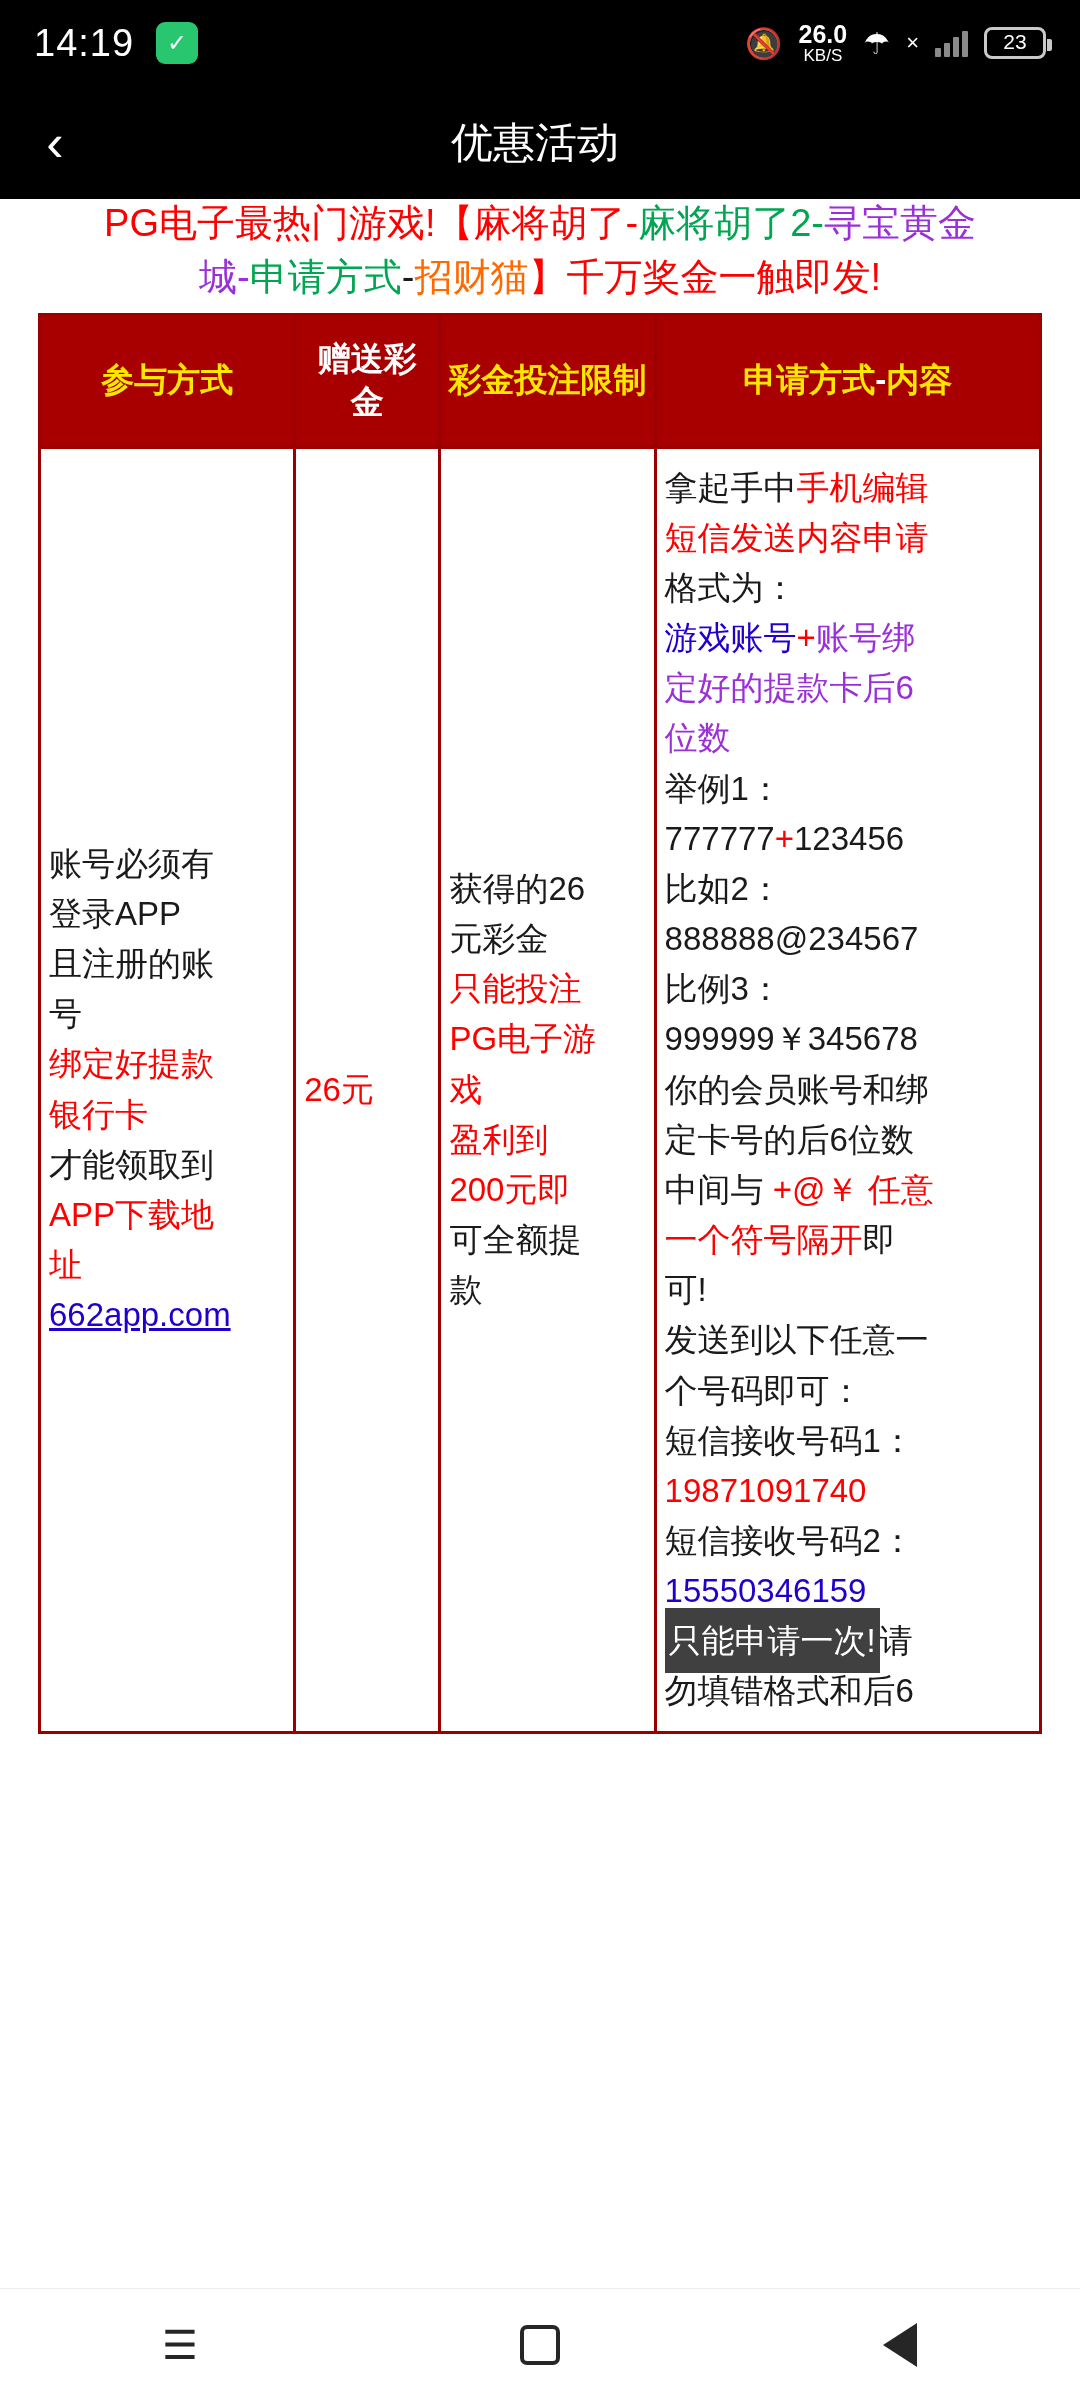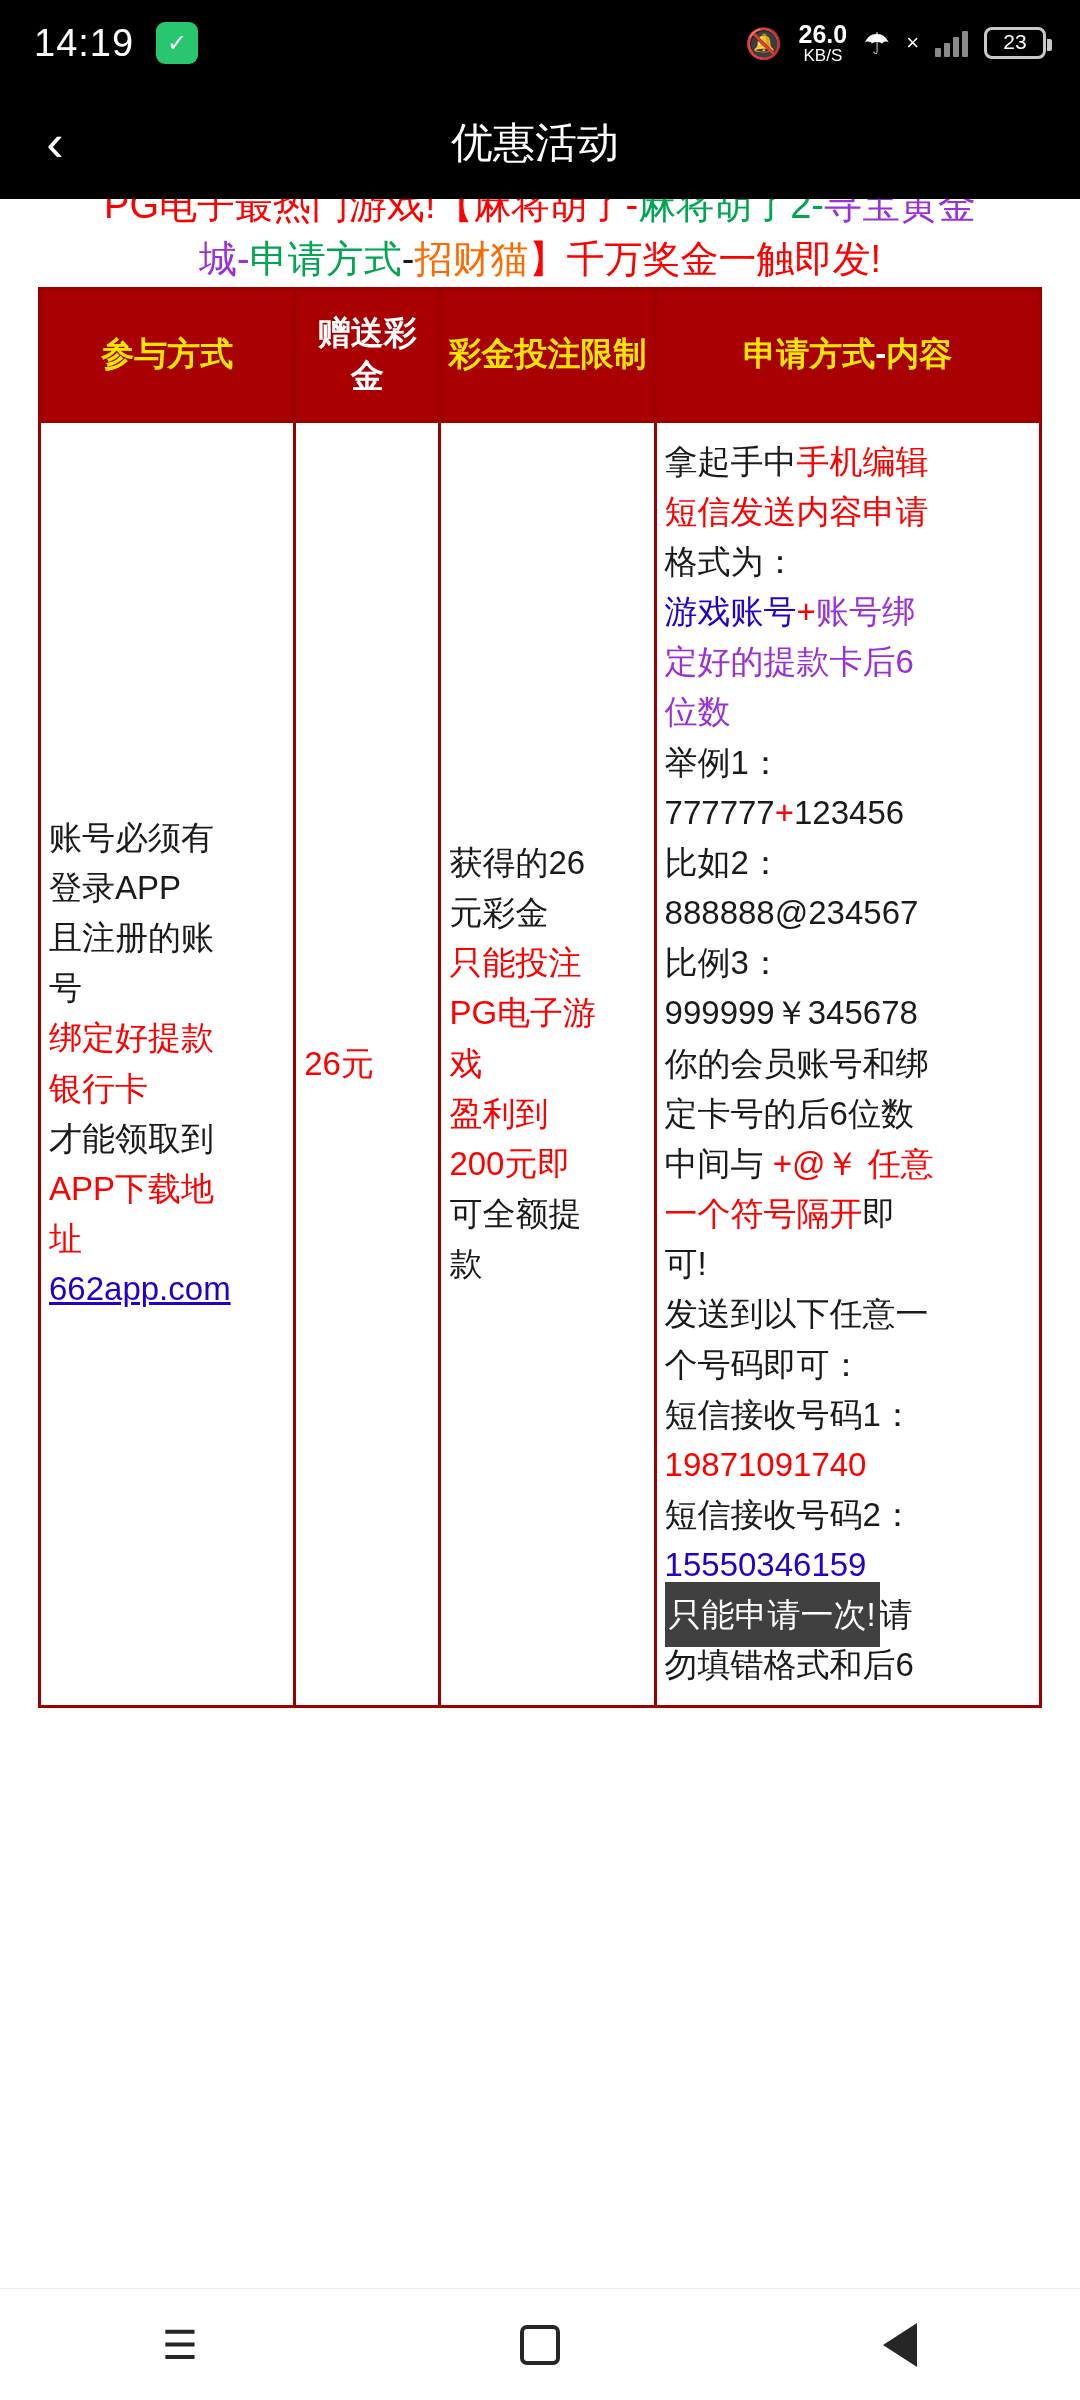--- a/index.html
+++ b/index.html
@@ -107,39 +107,39 @@
     background: #ffffff;
     height: calc(2400px - 86px - 113px - 112px);
     overflow: hidden;
     padding: 0 38px;
   }
 
   .headline {
     font-size: 38px;
     line-height: 1.42;
     text-align: center;
-    padding-top: 2px;
+    padding-top: 20px;
     white-space: nowrap;
     overflow: hidden;
   }
   .headline .ln1 { display: block; margin-top: -22px; }
   .headline .ln2 { display: block; }
   .c-green { color: #00a651; }
   .c-red { color: #ff0000; }
   .c-purple { color: #9b30d9; }
   .c-blue { color: #2200cc; }
   .c-dark { color: #1a1a1a; }
   .c-orange { color: #ff6a00; }
 
   
   table.promo {
     width: 100%;
     border-collapse: collapse;
     table-layout: fixed;
-    margin-top: 0;
+    margin-top: 8px;
     border: 3px solid #9b0000;
   }
   table.promo th {
     background: #a80000;
     border: 3px solid #9b0000;
     padding: 22px 6px;
     font-size: 33px;
     line-height: 1.3;
     font-weight: bold;
     vertical-align: middle;

